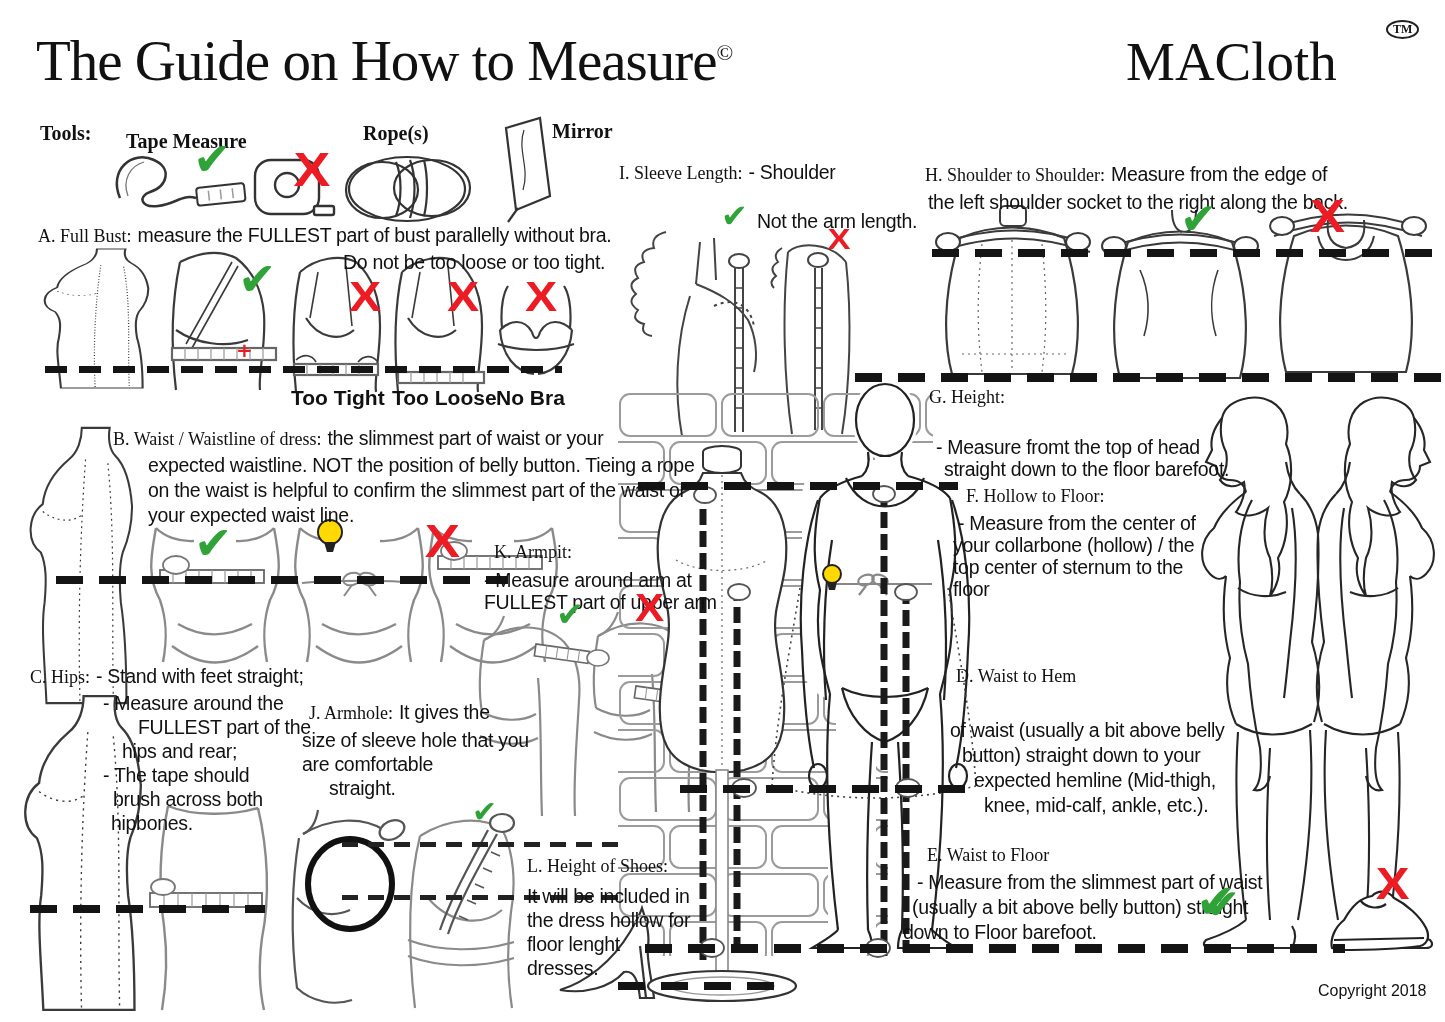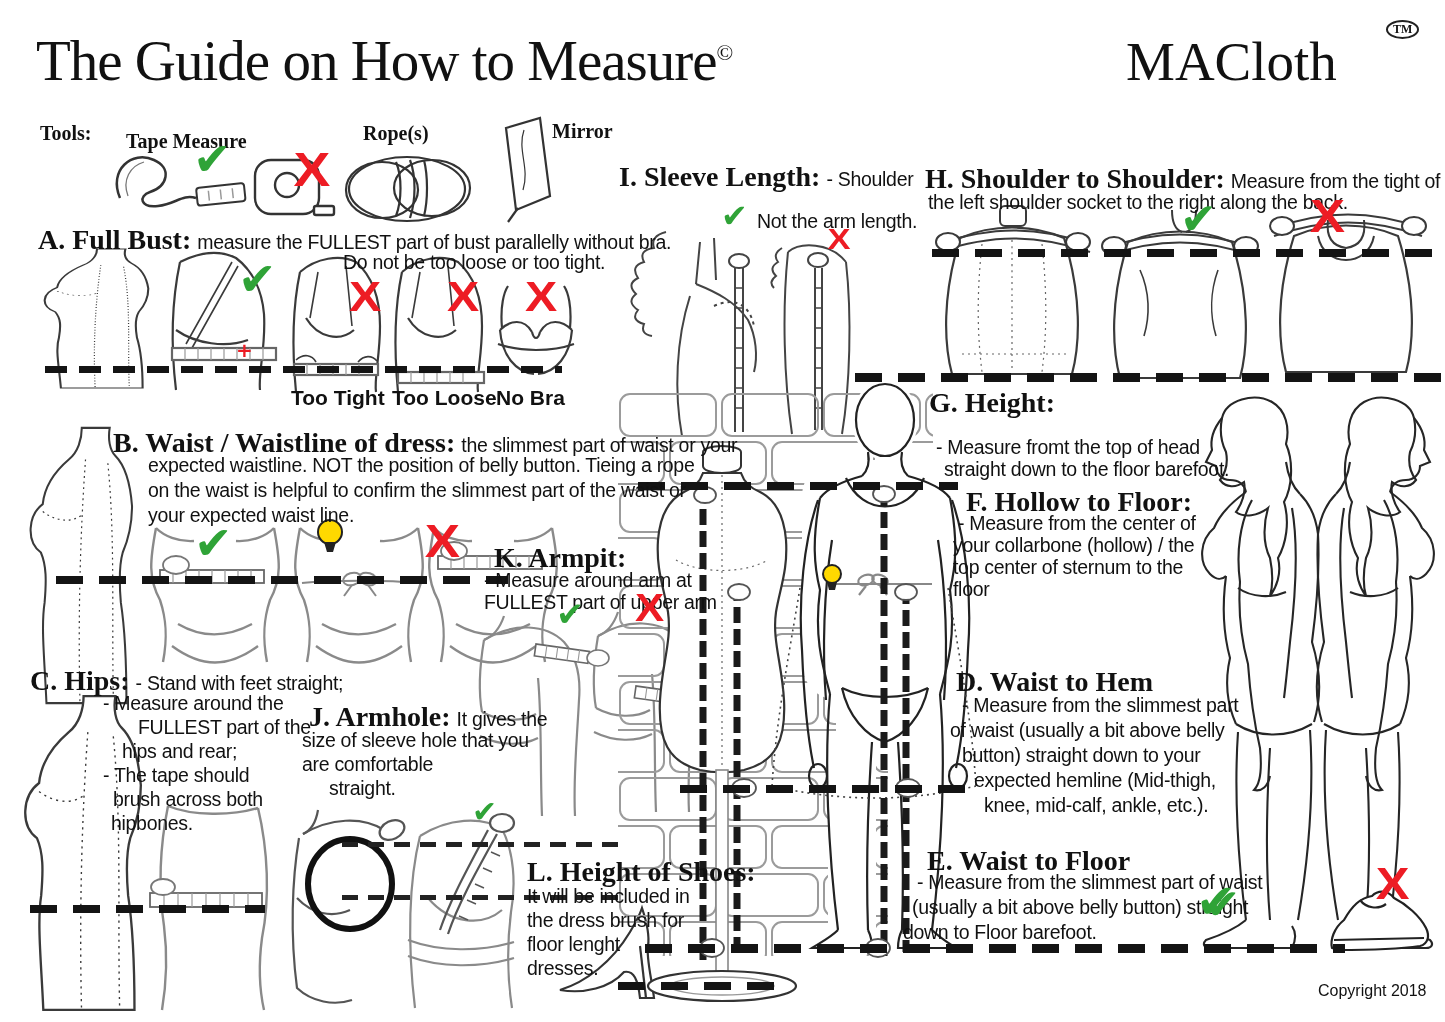--- a/index.html
+++ b/index.html
@@ -4,21 +4,21 @@
 <style>
   html,body{margin:0;padding:0;background:#fff}
   #page{position:relative;width:1445px;height:1022px;background:#fff;overflow:hidden;
         font-family:"Liberation Sans",sans-serif;color:#111}
   .abs{position:absolute;white-space:nowrap;z-index:10}
   .title{font-family:"Liberation Serif",serif;font-size:57px;letter-spacing:-1px}
   .brand{font-family:"Liberation Serif",serif;font-size:55px}
   .tmbadge{position:absolute;border:2px solid #222;border-radius:50%;padding:0px 5px;
            font:700 12px "Liberation Serif",serif;z-index:10}
   .toollab{font-family:"Liberation Serif",serif;font-weight:700;font-size:20px}
-  .h{font-family:"Liberation Serif",serif;font-weight:700;font-size:28px;margin-right:6px}
+  .h{font-family:"Liberation Serif",serif;font-weight:400;font-size:18px;margin-right:6px}
   .t{font-size:19.5px;letter-spacing:-0.3px}
   .cap{font-weight:700;font-size:21px}
   .small{font-size:16px}
   .mk{position:absolute;font-weight:900;line-height:1;z-index:12;font-family:"DejaVu Sans","Liberation Sans",sans-serif}
   .check{color:var(--check)}
   .cross{color:var(--cross);font-family:"Liberation Sans",sans-serif;transform:scaleX(1.15)}
   .plus{color:var(--cross);font-weight:700}
   .dash{position:absolute;height:8px;z-index:6;
         background:repeating-linear-gradient(90deg,#141414 0 27px,transparent 27px 43px)}
   .dash.md{height:7px;background:repeating-linear-gradient(90deg,#141414 0 22px,transparent 22px 34px)}
@@ -382,59 +382,58 @@
 
   <div class="abs" style="left:30px;top:665px"><span class="h">C. Hips:</span><span class="t">- Stand with feet straight;</span></div>
   <div class="abs t" style="left:103px;top:692px">- Measure around the</div>
   <div class="abs t" style="left:138px;top:716px">FULLEST part of the</div>
   <div class="abs t" style="left:122px;top:740px">hips and rear;</div>
   <div class="abs t" style="left:103px;top:764px">- The tape should</div>
   <div class="abs t" style="left:113px;top:788px">brush across both</div>
   <div class="abs t" style="left:111px;top:812px">hipbones.</div>
 
   <div class="abs h" style="left:956px;top:666px">D. Waist to Hem</div>
-  <div class="abs t" style="left:962px;top:694px">- Measure from the slimmest part</div>
   <div class="abs t" style="left:950px;top:719px">of waist (usually a  bit  above belly</div>
   <div class="abs t" style="left:962px;top:744px">button) straight down to your</div>
   <div class="abs t" style="left:974px;top:769px">expected hemline (Mid-thigh,</div>
   <div class="abs t" style="left:984px;top:794px">knee, mid-calf, ankle, etc.).</div>
 
   <div class="abs h" style="left:927px;top:845px">E. Waist to Floor</div>
   <div class="abs t" style="left:917px;top:871px">- Measure from the slimmest part of waist</div>
   <div class="abs t" style="left:912px;top:896px">(usually a  bit  above belly button) straight</div>
   <div class="abs t" style="left:903px;top:921px">down to Floor barefoot.</div>
 
   <div class="abs h" style="left:966px;top:486px">F. Hollow to Floor:</div>
   <div class="abs t" style="left:958px;top:512px">- Measure from the center of</div>
   <div class="abs t" style="left:953px;top:534px">your collarbone (hollow) / the</div>
   <div class="abs t" style="left:953px;top:556px">top center of sternum to the</div>
   <div class="abs t" style="left:953px;top:578px">floor</div>
 
   <div class="abs h" style="left:929px;top:387px">G. Height:</div>
   <div class="abs t" style="left:936px;top:436px">- Measure fromt the top of head</div>
   <div class="abs t" style="left:944px;top:458px">straight down to the  floor barefoot.</div>
 
-  <div class="abs" style="left:925px;top:163px"><span class="h">H. Shoulder to Shoulder:</span><span class="t">Measure from the tight of</span></div>
+  <div class="abs" style="left:925px;top:163px"><span class="h">H. Shoulder to Shoulder:</span><span class="t">Measure from the edge of</span></div>
   <div class="abs t" style="left:928px;top:191px">the left shoulder socket to the right along the back.</div>
 
   <div class="abs" style="left:619px;top:161px"><span class="h">I. Sleeve Length:</span><span class="t">- Shoulder</span></div>
   <div class="abs t" style="left:757px;top:210px">Not the arm length.</div>
 
   <div class="abs" style="left:309px;top:701px"><span class="h">J. Armhole:</span><span class="t">It gives the</span></div>
   <div class="abs t" style="left:302px;top:729px">size of sleeve hole that you</div>
   <div class="abs t" style="left:302px;top:753px">are comfortable</div>
   <div class="abs t" style="left:329px;top:777px">straight.</div>
 
   <div class="abs h" style="left:494px;top:542px">K. Armpit:</div>
   <div class="abs t" style="left:484px;top:569px">- Measure around arm at</div>
   <div class="abs t" style="left:484px;top:591px">FULLEST part of upper arm</div>
 
   <div class="abs h" style="left:527px;top:856px">L. Height of Shoes:</div>
   <div class="abs t" style="left:527px;top:885px">It will be included in</div>
-  <div class="abs t" style="left:527px;top:909px">the dress brush for</div>
+  <div class="abs t" style="left:527px;top:909px">the dress hollow for</div>
   <div class="abs t" style="left:527px;top:933px">floor lenght</div>
   <div class="abs t" style="left:527px;top:957px">dresses.</div>
 
   <div class="abs small" style="left:1318px;top:982px">Copyright 2018</div>
 
   <span class="mk check" style="left:193px;top:136px;font-size:46px">✔</span>
   <span class="mk cross" style="left:296px;top:146px;font-size:48px">X</span>
   <span class="mk check" style="left:238px;top:256px;font-size:46px">✔</span>
   <span class="mk cross" style="left:351px;top:276px;font-size:42px">X</span>
   <span class="mk cross" style="left:449px;top:276px;font-size:42px">X</span>

